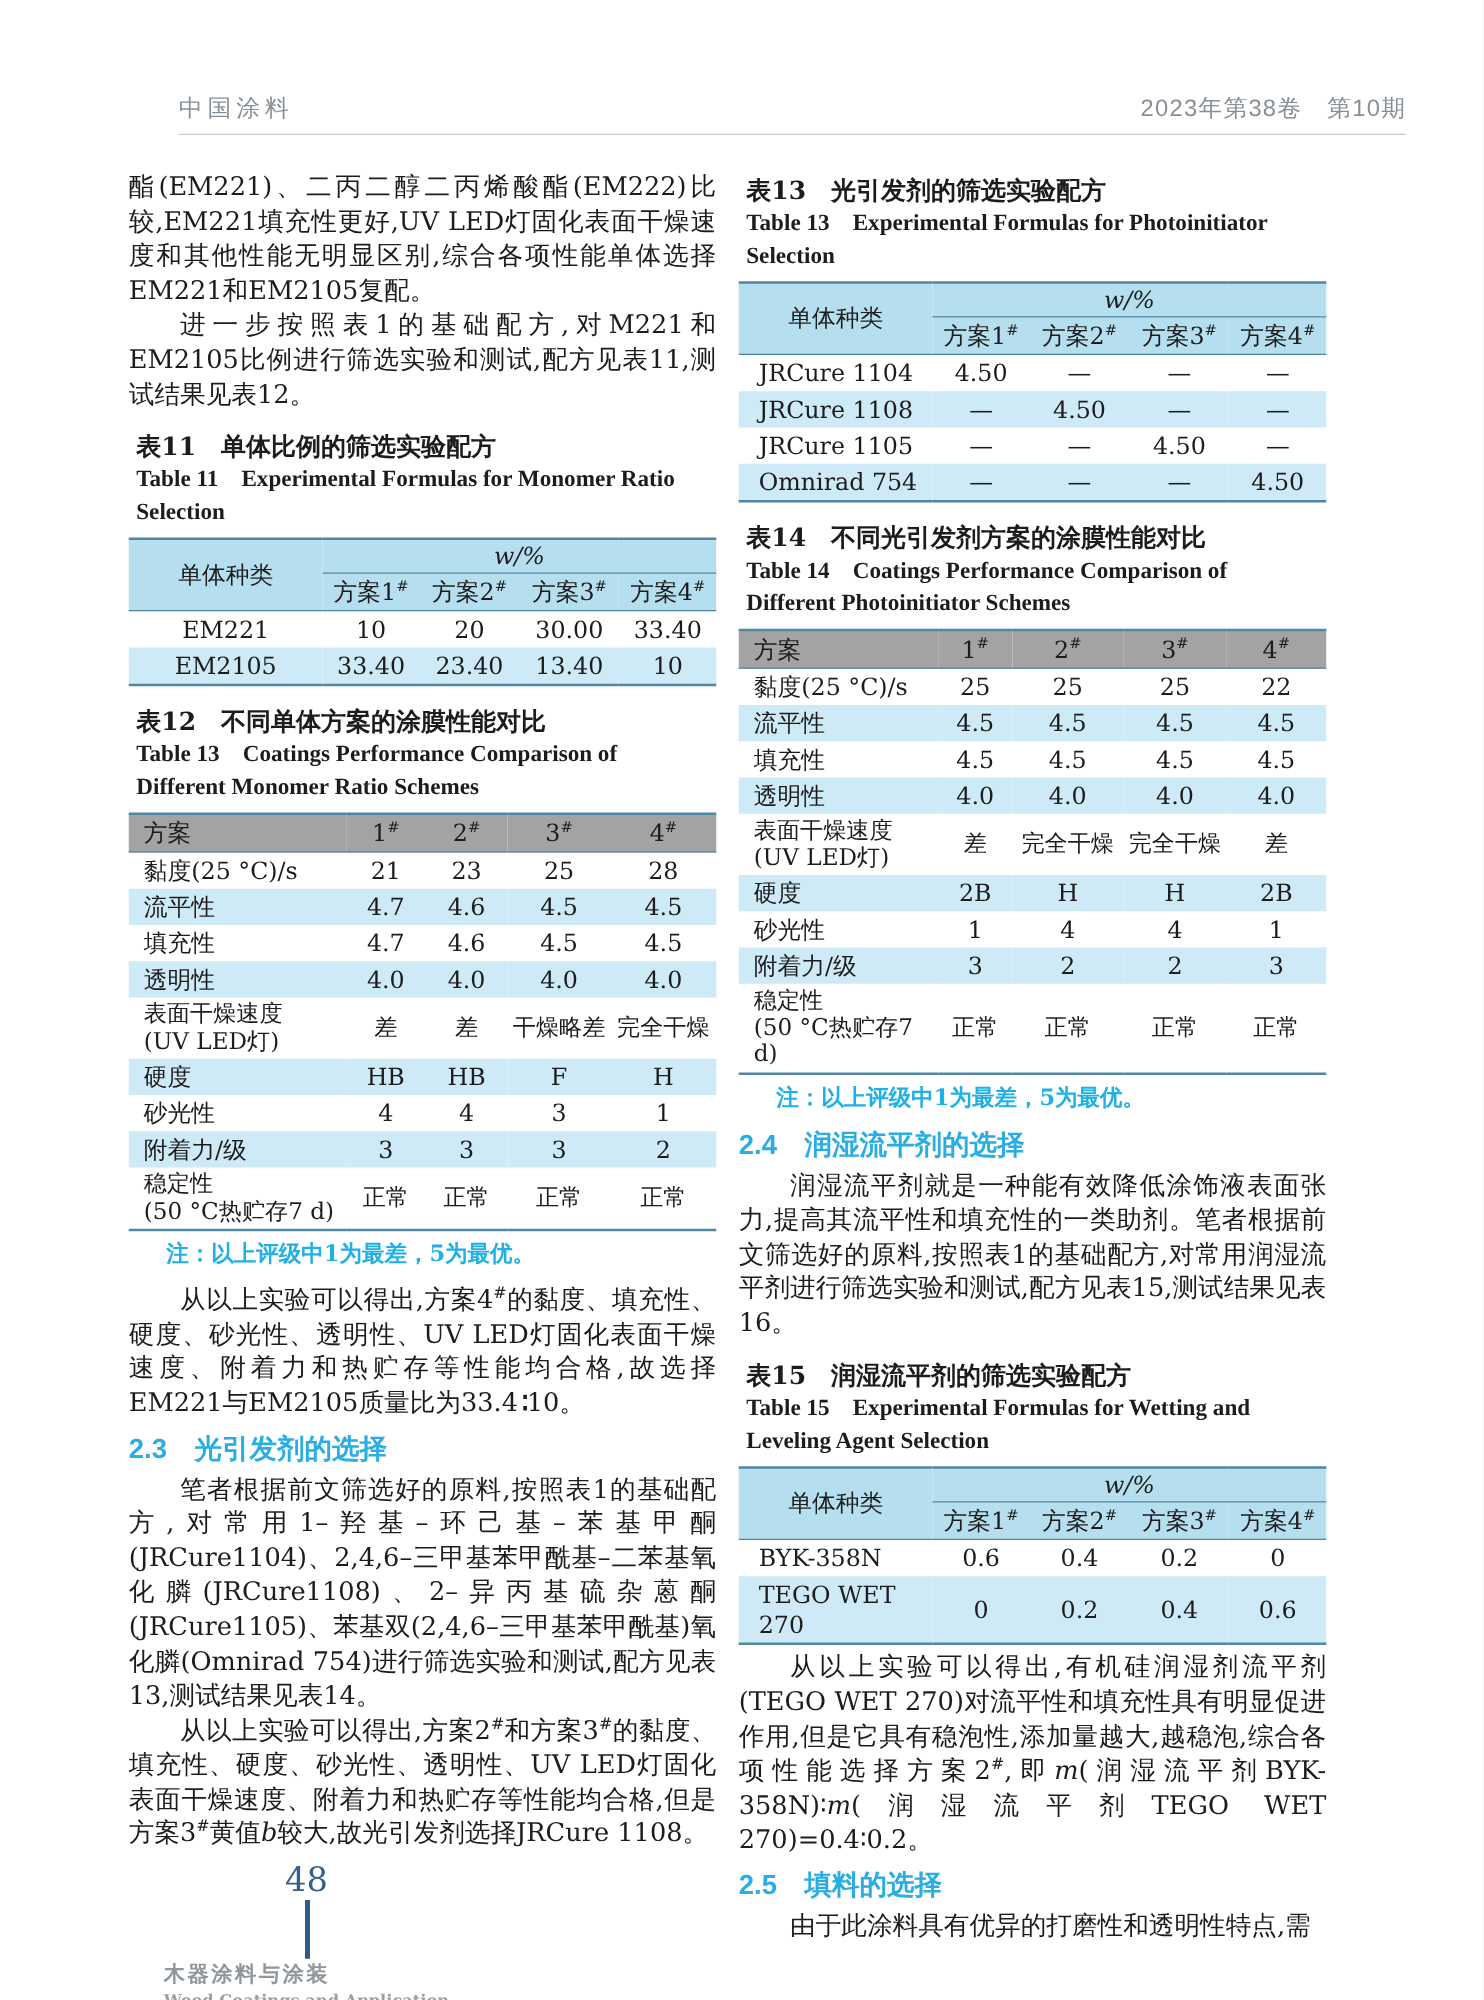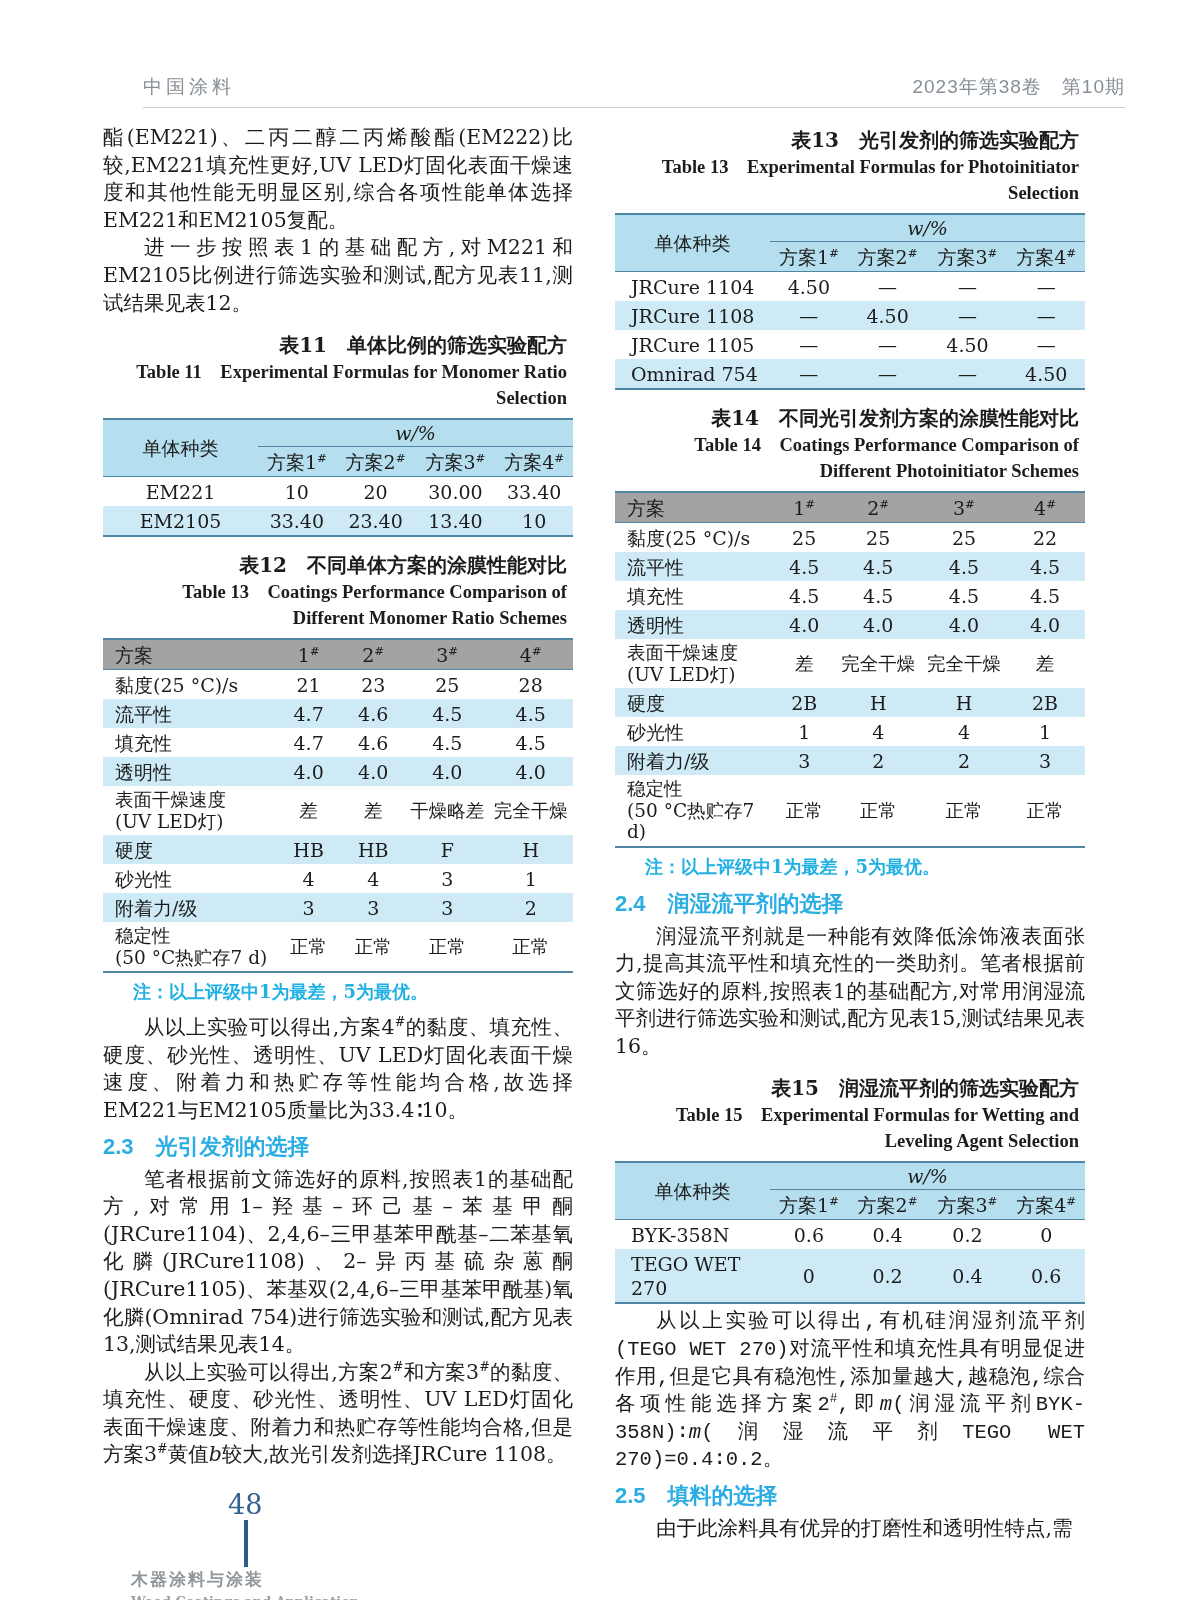--- a/index.html
+++ b/index.html
@@ -10,29 +10,29 @@
   }
   .page-header {
     position:absolute; left:103px; top:74px; width:982px;
     display:flex; justify-content:space-between; align-items:flex-end;
     border-bottom:1.5px solid #c7cdd2; padding-bottom:7px;
     font-family:"Liberation Sans","DejaVu Sans",sans-serif;
     font-size:19px; color:#878f96;margin-left:40px;
   }
   .ph-left { letter-spacing:4px; }
   .ph-right { letter-spacing:1px; }
-  .columns { position:absolute; left:103px; top:124px; width:982px; display:flex; gap:42px; }
+  .columns { position:absolute; left:103px; top:136px; width:982px; display:flex; gap:18px; }
   .col { width:470px; }
   .para { font-size:20.5px; line-height:27.6px; text-align:justify; }
   .indent { text-indent:2em; }
   .sec-h {
     font-family:"Liberation Sans","DejaVu Sans",sans-serif;
     color:#29ade3; font-weight:bold; font-size:22px; line-height:30px; margin:7px 0 4px;
   }
-  .cap { text-align:right; margin:14px 6px 7px; }
+  .cap { text-align:left; margin:14px 6px 7px; }
   .cap-zh { font-size:20px; font-weight:bold; line-height:29px; }
   .cap-en { font-family:"Liberation Serif",serif; font-size:18.5px; font-weight:bold; line-height:25.5px; }
   table { width:100%; border-collapse:collapse; table-layout:fixed;
           border-top:2px solid #4f86a3; border-bottom:2px solid #4f86a3; font-size:19px; }
   th,td { font-weight:normal; text-align:center; vertical-align:middle; padding:2.5px 3px; line-height:24px; }
   thead { border-bottom:1px solid #4f86a3; }
   .formula thead th { background:#b5dfef; }
   .unit-cell { border-bottom:1px solid #4f86a3; font-style:italic; padding:1px 3px; }
   .perf thead tr { background:#a3a3a3; }
   .alt { background:#cdeaf6; }
@@ -397,21 +397,21 @@
           <tr class="alt">
             <td class="name-left">TEGO WET 270</td>
             <td>0</td>
             <td>0.2</td>
             <td>0.4</td>
             <td>0.6</td>
           </tr>
         </tbody>
       </table>
 
-      <div class="para indent" style="margin-top:2px;font-family:Liberation Mono, monospace;"><span>从以上实验可以得出,有机硅润湿剂流平剂(TEGO WET 270)对流平性和填充性具有明显促进作用,但是它具有稳泡性,添加量越大,越稳泡,综合各项性能选择方案2</span><sup>#</sup><span>,即</span><i class="var">m</i><span>(润湿流平剂BYK-358N)∶</span><i class="var">m</i><span>(润湿流平剂TEGO WET 270)=0.4∶0.2。</span></div>
+      <div class="para indent" style="margin-top:2px;"><span>从以上实验可以得出,有机硅润湿剂流平剂(TEGO WET 270)对流平性和填充性具有明显促进作用,但是它具有稳泡性,添加量越大,越稳泡,综合各项性能选择方案2</span><sup>#</sup><span>,即</span><i class="var">m</i><span>(润湿流平剂BYK-358N)∶</span><i class="var">m</i><span>(润湿流平剂TEGO WET 270)=0.4∶0.2。</span></div>
 
       <div class="sec-h">2.5　填料的选择</div>
 
       <div class="para indent">由于此涂料具有优异的打磨性和透明性特点,需</div>
 
     </div>
   </div>
 
   <div class="page-footer">
     <span class="pf-num">48</span>

